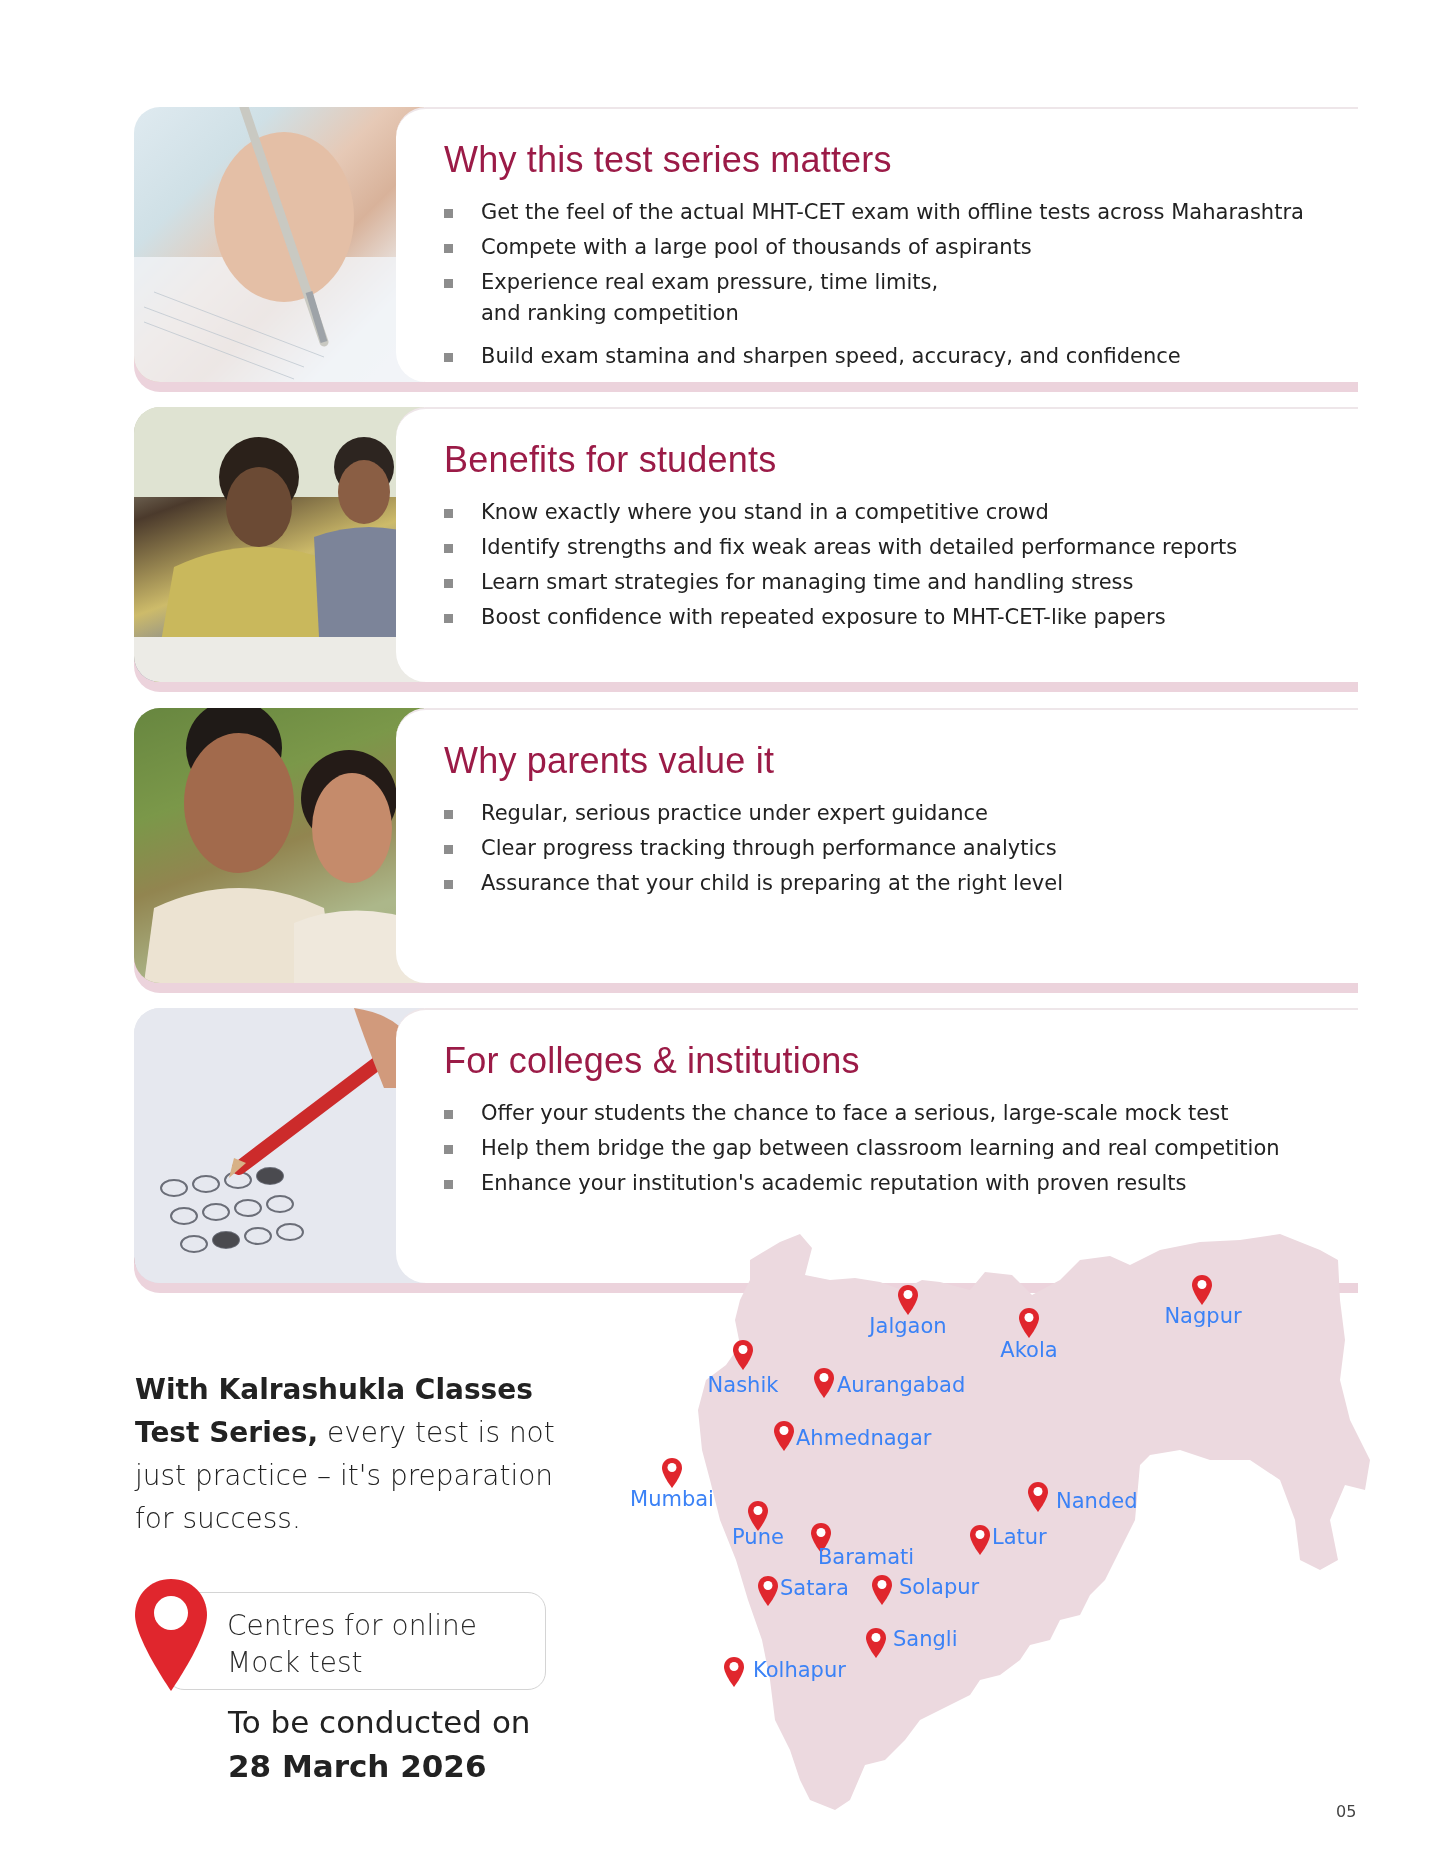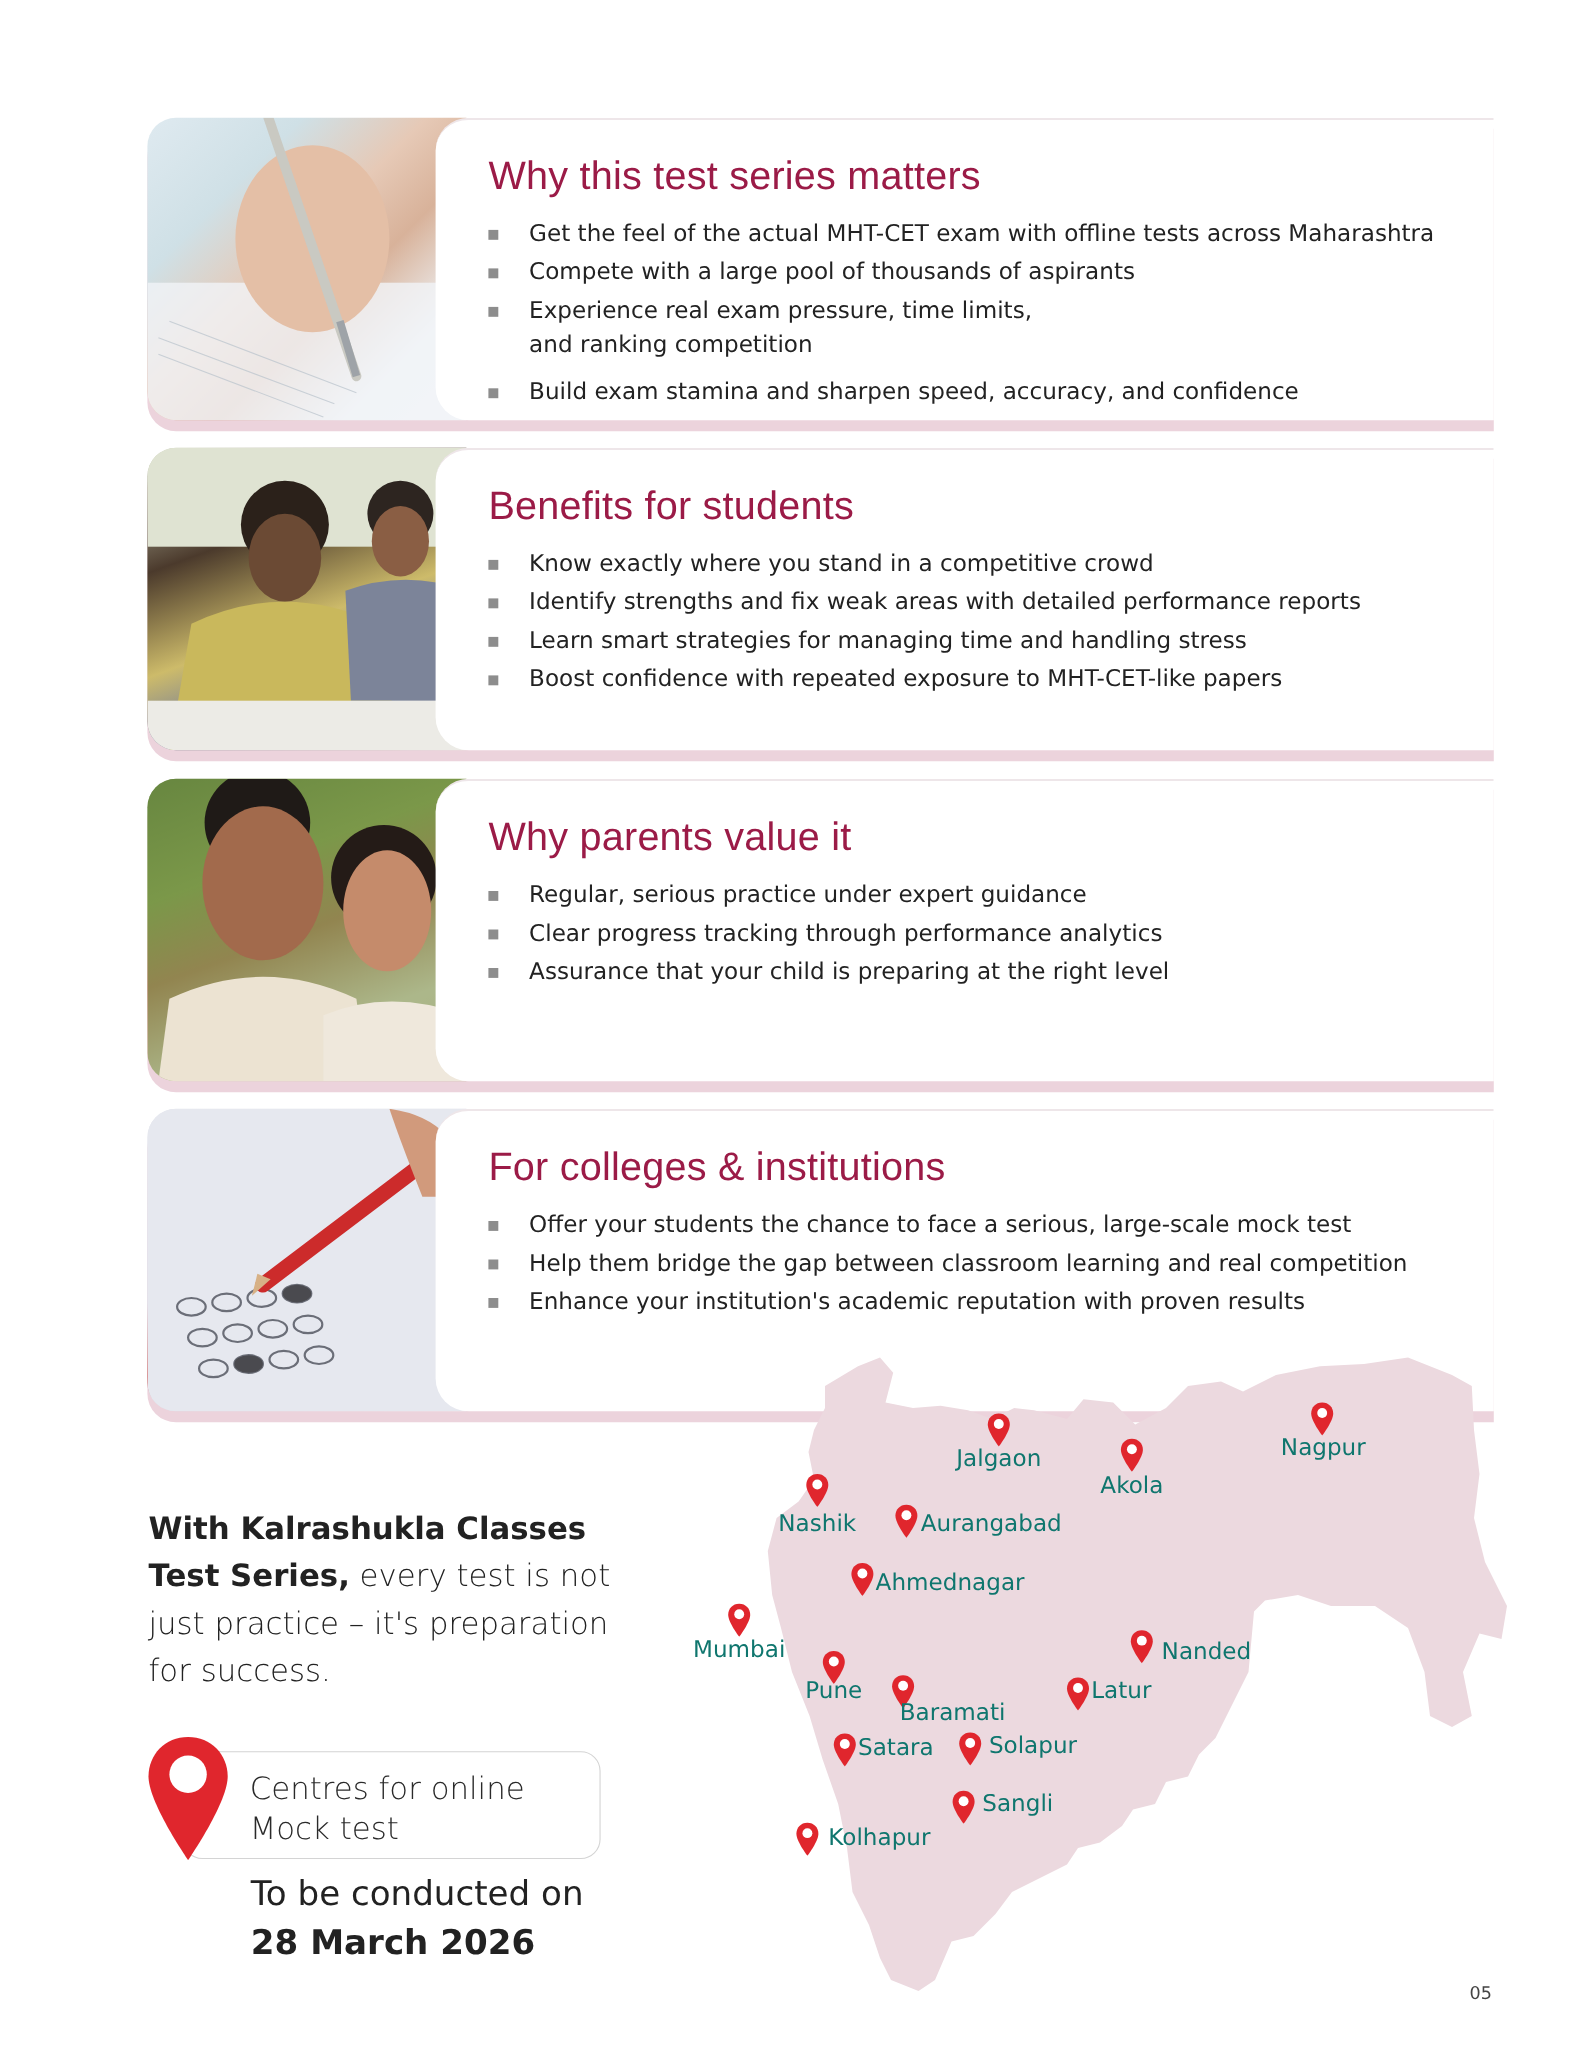--- a/index.html
+++ b/index.html
@@ -26,21 +26,21 @@
   
   .tagline { position: absolute; left: 135px; top: 1368px; width: 450px; font-size: 28px; line-height: 43px; color: #222; font-family: "DejaVu Sans", sans-serif; font-weight: 300; }
   .tagline b { font-weight: bold; }
   .callout { position: absolute; left: 166px; top: 1592px; width: 380px; height: 98px; border: 1.5px solid #d4d4d4; border-radius: 18px; background: #fff; }
   .callout .txt { position: absolute; left: 60px; top: 14px; font-size: 28px; line-height: 37px; color: #2a2a2a; font-weight: 300; }
   .callout-pin { position: absolute; left: 133px; top: 1577px; width: 76px; height: 116px; }
   .when { position: absolute; left: 228px; top: 1700px; font-size: 31px; line-height: 44px; color: #222; }
   .when .date { font-weight: bold; display: block; }
 
   .map { position: absolute; left: 640px; top: 1220px; width: 740px; height: 600px; }
-  .city { position: absolute; font-size: 21px; color: #0f766e; white-space: nowrap; transform: translate(-50%, 0); }
+  .city { position: absolute; font-size: 21px; color: #3b82f6; white-space: nowrap; transform: translate(-50%, 0); }
   .city.left { transform: none; }
   .pin { position: absolute; width: 22px; height: 32px; transform: translate(-50%, -50%); }
   .pageno { position: absolute; left: 1336px; top: 1802px; font-size: 16px; color: #444; }
 </style>
 </head>
 <body>
 
 <div class="card" style="top:107px">
   <div class="strip"></div>
   <div class="photo ph-writing">

